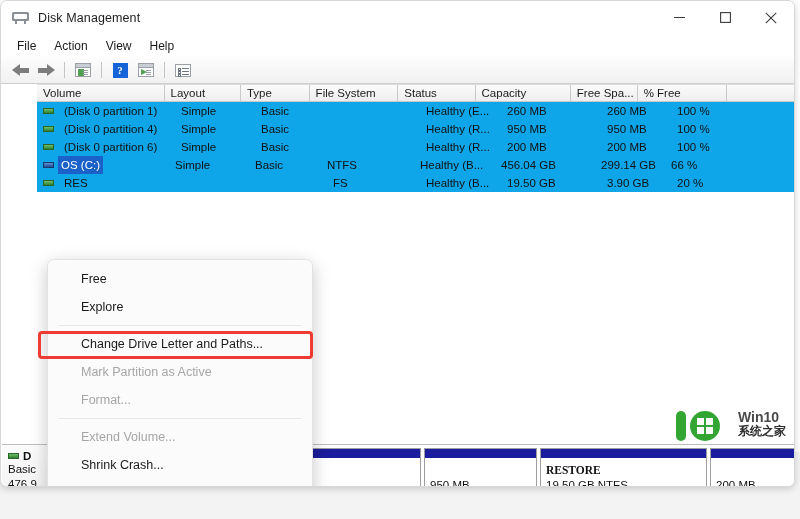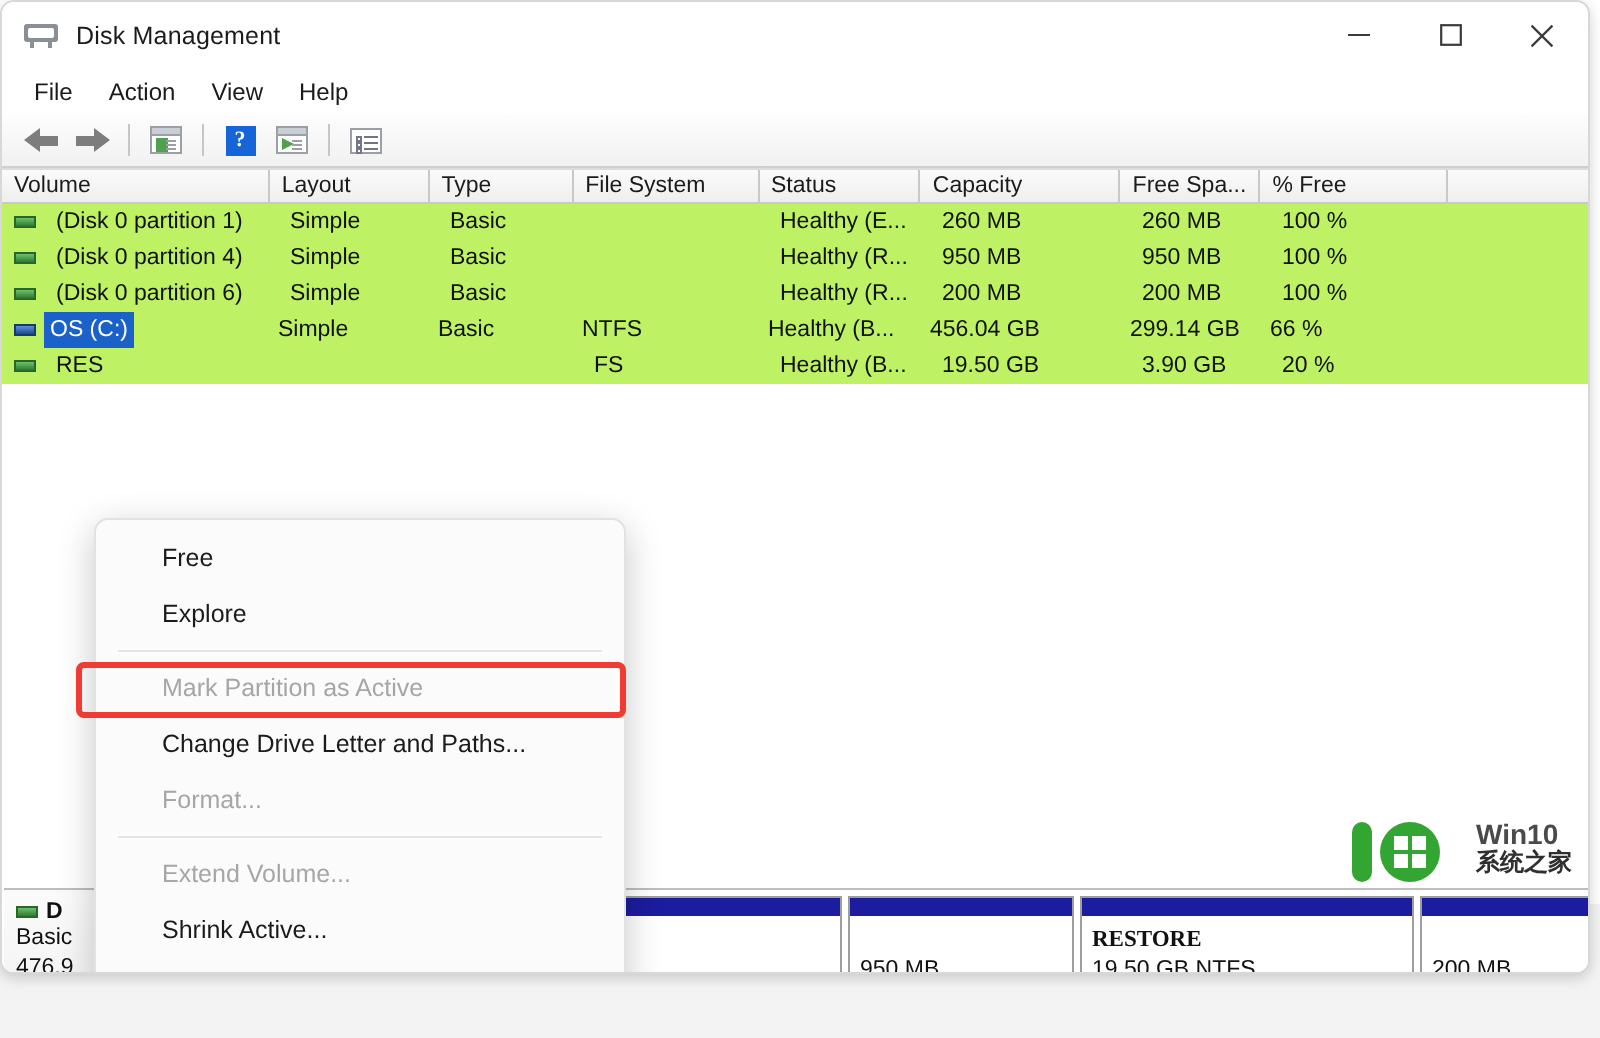--- a/index.html
+++ b/index.html
@@ -122,21 +122,21 @@
     font-family: "Liberation Serif", serif;
   }
   .list-ico {
     width: 16px; height: 13px; border: 1px solid #9aa0a6; background: #fefefe; position: relative;
   }
   .list-ico .lr { position: absolute; left: 6px; width: 7px; height: 1px; background: #6f7782; }
   .list-ico .b { position: absolute; left: 2px; width: 3px; height: 3px; border: 1px solid #6f7782; }
   .list-ico .r1 { top: 3px; } .list-ico .r2 { top: 6px; } .list-ico .r3 { top: 9px; }
 
   
-  .vol-wrap { position: relative; background: #bef264; }
+  .vol-wrap { position: relative; background: #0ea5e9; margin-left: 36px; }
   .vol-head {
     display: flex; height: 18px;
     background: linear-gradient(#fbfbfb, #eeeeee);
     border-bottom: 1px solid #c9c9c9;
     border-top: 1px solid #dcdcdc;
   }
   .vh {
     font-size: 11.5px; color: #1b1b1b;
     padding-left: 6px; line-height: 17px;
     border-right: 1px solid #c9c9c9;
@@ -471,26 +471,26 @@
             </div>
           </div>
 
         </div>
       </div>
 
       <div class="ctx">
         <div class="ctx-item">Free</div>
         <div class="ctx-item">Explore</div>
         <div class="ctx-sep"></div>
+        <div class="ctx-item">Change Drive Letter and Paths...</div>
         <div class="ctx-item disabled">Mark Partition as Active</div>
-        <div class="ctx-item">Change Drive Letter and Paths...</div>
         <div class="ctx-item disabled">Format...</div>
         <div class="ctx-sep"></div>
         <div class="ctx-item disabled">Extend Volume...</div>
-        <div class="ctx-item">Shrink Active...</div>
+        <div class="ctx-item">Shrink Crash...</div>
         <div class="ctx-item disabled">Delete Volume...</div>
 
       </div>
 
     </div>
   </div>
 
   <div class="ctx-highlight"></div>
 
   <div class="watermark">

